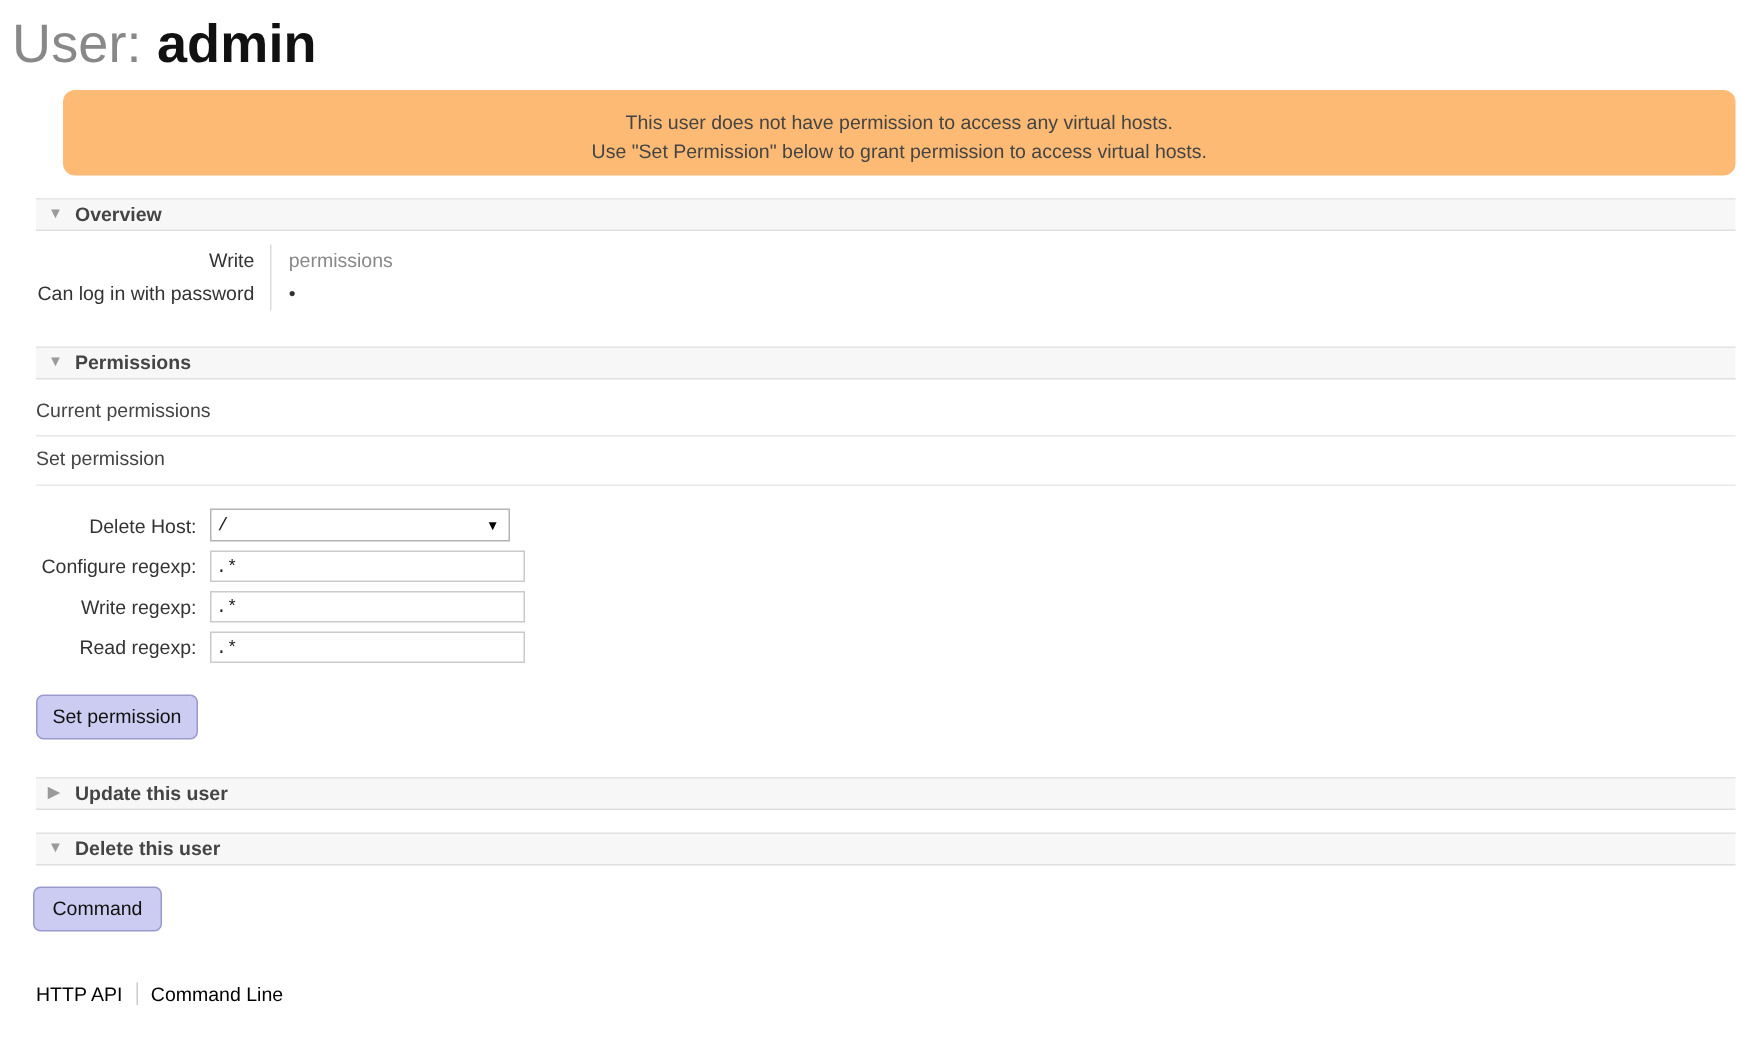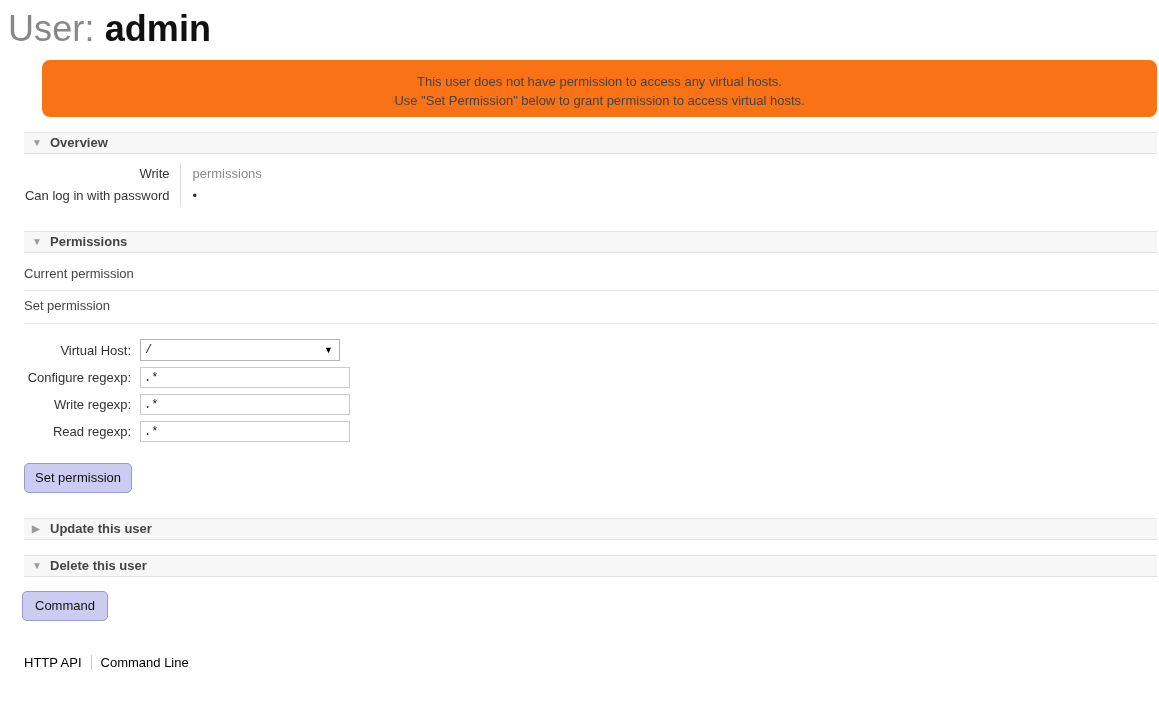--- a/index.html
+++ b/index.html
@@ -30,21 +30,21 @@
     letter-spacing: 0.1px;
   }
   .page-title .title-value {
     color: #111111;
     font-weight: bold;
   }
 
   
   .warning-banner {
     margin: 16px 2px 0 42px;
-    background: #f97316;
+    background: #fdba74;
     border-radius: 8px;
     padding: 12px 10px 14px 10px;
     text-align: center;
     color: #444444;
     font-size: 13px;
     line-height: 19px;
     height: 57px;
   }
 
   
@@ -244,28 +244,28 @@
 </tbody>
   </table>
 
 
 <div class="section-head" id="permissions-head">
   <span class="tri">▼</span>
   <span class="sec-label">Permissions</span>
 </div>
 
 <div class="perm-block">
-  <div class="perm-row" id="perm-current">Current permission</div>
+  <div class="perm-row" id="perm-current">Current permissions</div>
   <div class="perm-row" id="perm-set">Set permission</div>
 </div>
 
 <table class="form-table">
   <tbody>
       <tr>
-    <td class="form-label">Virtual Host:</td>
+    <td class="form-label">Delete Host:</td>
     <td>
       <span class="select-wrap">
         <select class="vhost-select">
           <option>/</option>
         </select>
         <span class="select-arrow">▼</span>
       </span>
     </td>
   </tr>
   <tr>

